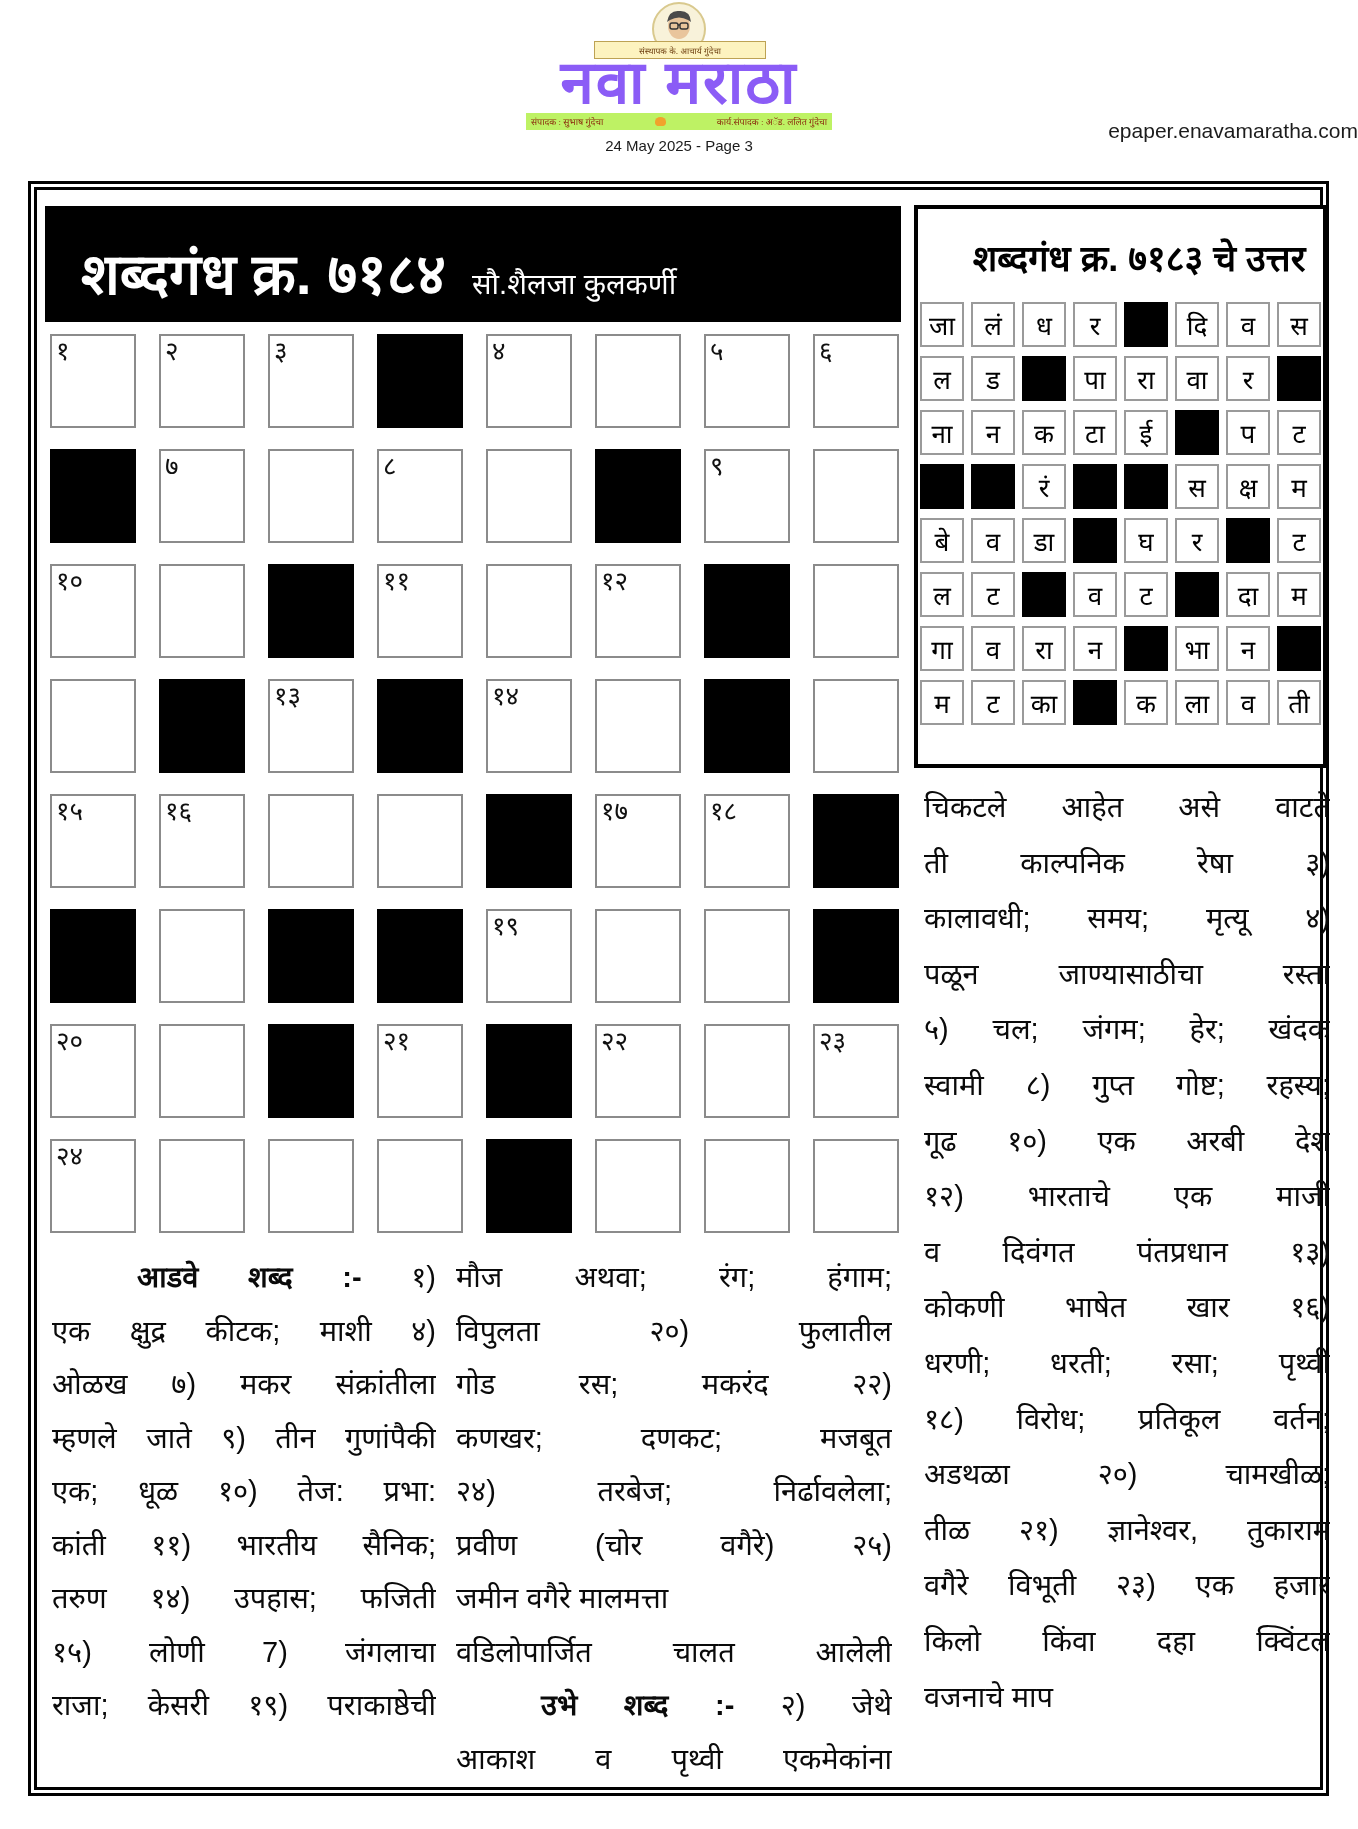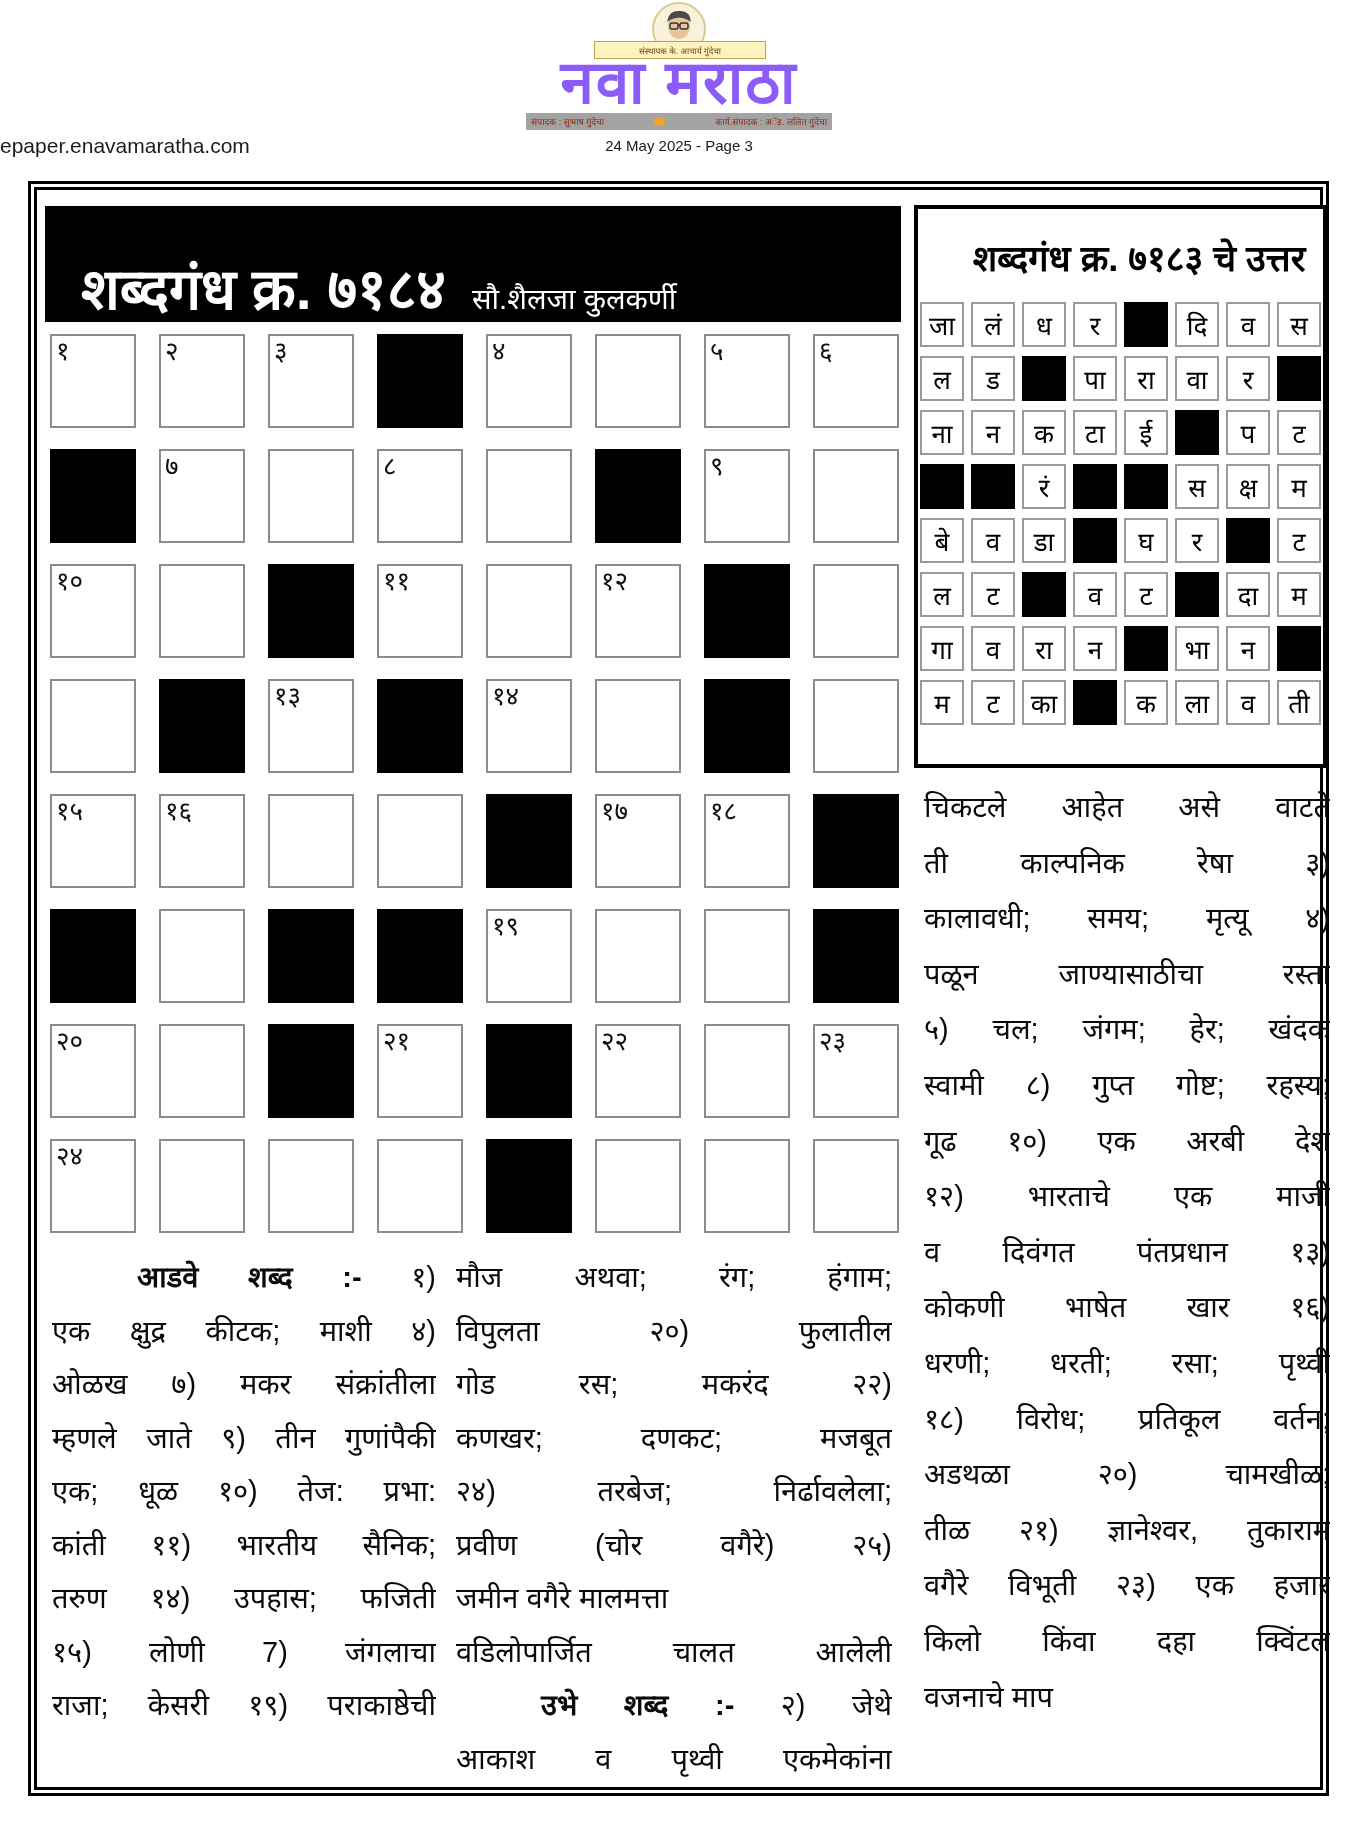--- a/index.html
+++ b/index.html
@@ -10,30 +10,30 @@
   .portrait{position:absolute;left:652px;top:2px;width:54px;height:54px;}
   .ribbon{position:absolute;left:594px;top:41px;width:170px;height:16px;background:#fdf3bf;
           border:1px solid #bda254;border-radius:0;display:flex;align-items:center;justify-content:center;
           font-size:8.5px;color:#6b3c0d;white-space:nowrap;z-index:1;}
   .logo{position:absolute;left:0;top:52px;width:100%;text-align:center;font-weight:900;
         font-size:60px;line-height:62px;letter-spacing:2px;}
   .editor-strip{position:absolute;left:526px;top:113px;width:306px;height:17px;
         display:flex;align-items:center;justify-content:space-between;padding:0 5px;box-sizing:border-box;
         font-size:9px;color:#8a2a0c;white-space:nowrap;}
   .strip-emblem{width:11px;height:9px;background:#f0a32c;border-radius:50% 50% 40% 40%;flex:0 0 auto;margin:0 4px;}
-  .website{position:absolute;left:0;top:133px;width:100%;text-align:left;font-size:21px;line-height:26px;color:#1c1c1c;}
+  .website{position:absolute;left:0;top:118px;width:100%;text-align:right;font-size:21px;line-height:26px;color:#1c1c1c;}
   .dateline{position:absolute;left:0;top:136px;width:100%;text-align:center;font-size:15px;line-height:19px;color:#1c1c1c;}
 
   
   .frame{position:absolute;left:28px;top:181px;width:1301px;height:1615px;box-sizing:border-box;
          border:3px solid #000;box-shadow:inset 0 0 0 3px #fff, inset 0 0 0 6px #000;}
 
   
   .puzzle-title{position:absolute;left:45px;top:206px;width:856px;height:116px;background:#000;color:#fff;
-        display:flex;align-items:baseline;box-sizing:border-box;padding:45px 0 0 36px;}
+        display:flex;align-items:baseline;box-sizing:border-box;padding:30px 0 0 36px;}
   .puzzle-title .big{font-size:57px;font-weight:bold;line-height:76px;}
   .puzzle-title .small{font-size:29px;margin-left:26px;}
 
   .main-grid{position:absolute;left:50px;top:334px;display:grid;
         grid-template-columns:repeat(8,86px);grid-auto-rows:94px;column-gap:23px;row-gap:21px;}
   .main-grid .cell{background:#fff;border:2px solid #8b8b8b;box-sizing:border-box;position:relative;}
   .main-grid .cell.black{background:#000;border-color:#000;}
   .main-grid .num{position:absolute;top:0px;left:4px;font-size:26px;line-height:30px;color:#111;}
 
   
@@ -68,21 +68,21 @@
       <path d="M8 48 Q27 34 46 48 L46 52 L8 52 Z" fill="#ffffff" stroke="#cccccc" stroke-width="1"></path>
       <ellipse cx="27" cy="24" rx="11" ry="13" fill="#e9c59c"></ellipse>
       <path d="M15 20 Q17 8 27 9 Q38 8 39 20 L36 18 Q27 13 18 18 Z" fill="#4a4a4a"></path>
       <rect x="18" y="21" width="8" height="6" rx="2" fill="none" stroke="#333" stroke-width="1.4"></rect>
       <rect x="28" y="21" width="8" height="6" rx="2" fill="none" stroke="#333" stroke-width="1.4"></rect>
       <line x1="26" y1="23" x2="28" y2="23" stroke="#333" stroke-width="1.4"></line>
     </svg>
   </div>
   <div class="ribbon">संस्थापक के. आचार्य गुंदेचा</div>
   <div class="logo" style="color: #8b5cf6;">नवा मराठा</div>
-  <div class="editor-strip" style="background: #a3a3a3;">
+  <div class="editor-strip" style="background: #bef264; font-family: Liberation Serif, serif;">
     <span>संपादक : सुभाष गुंदेचा</span>
     <span class="strip-emblem"></span>
     <span>कार्य.संपादक : अॅड. ललित गुंदेचा</span>
   </div>
   <div class="website">epaper.enavamaratha.com</div>
   <div class="dateline">24 May 2025 - Page 3</div>
 
   <div class="frame"></div>
 
   <div class="puzzle-title">

